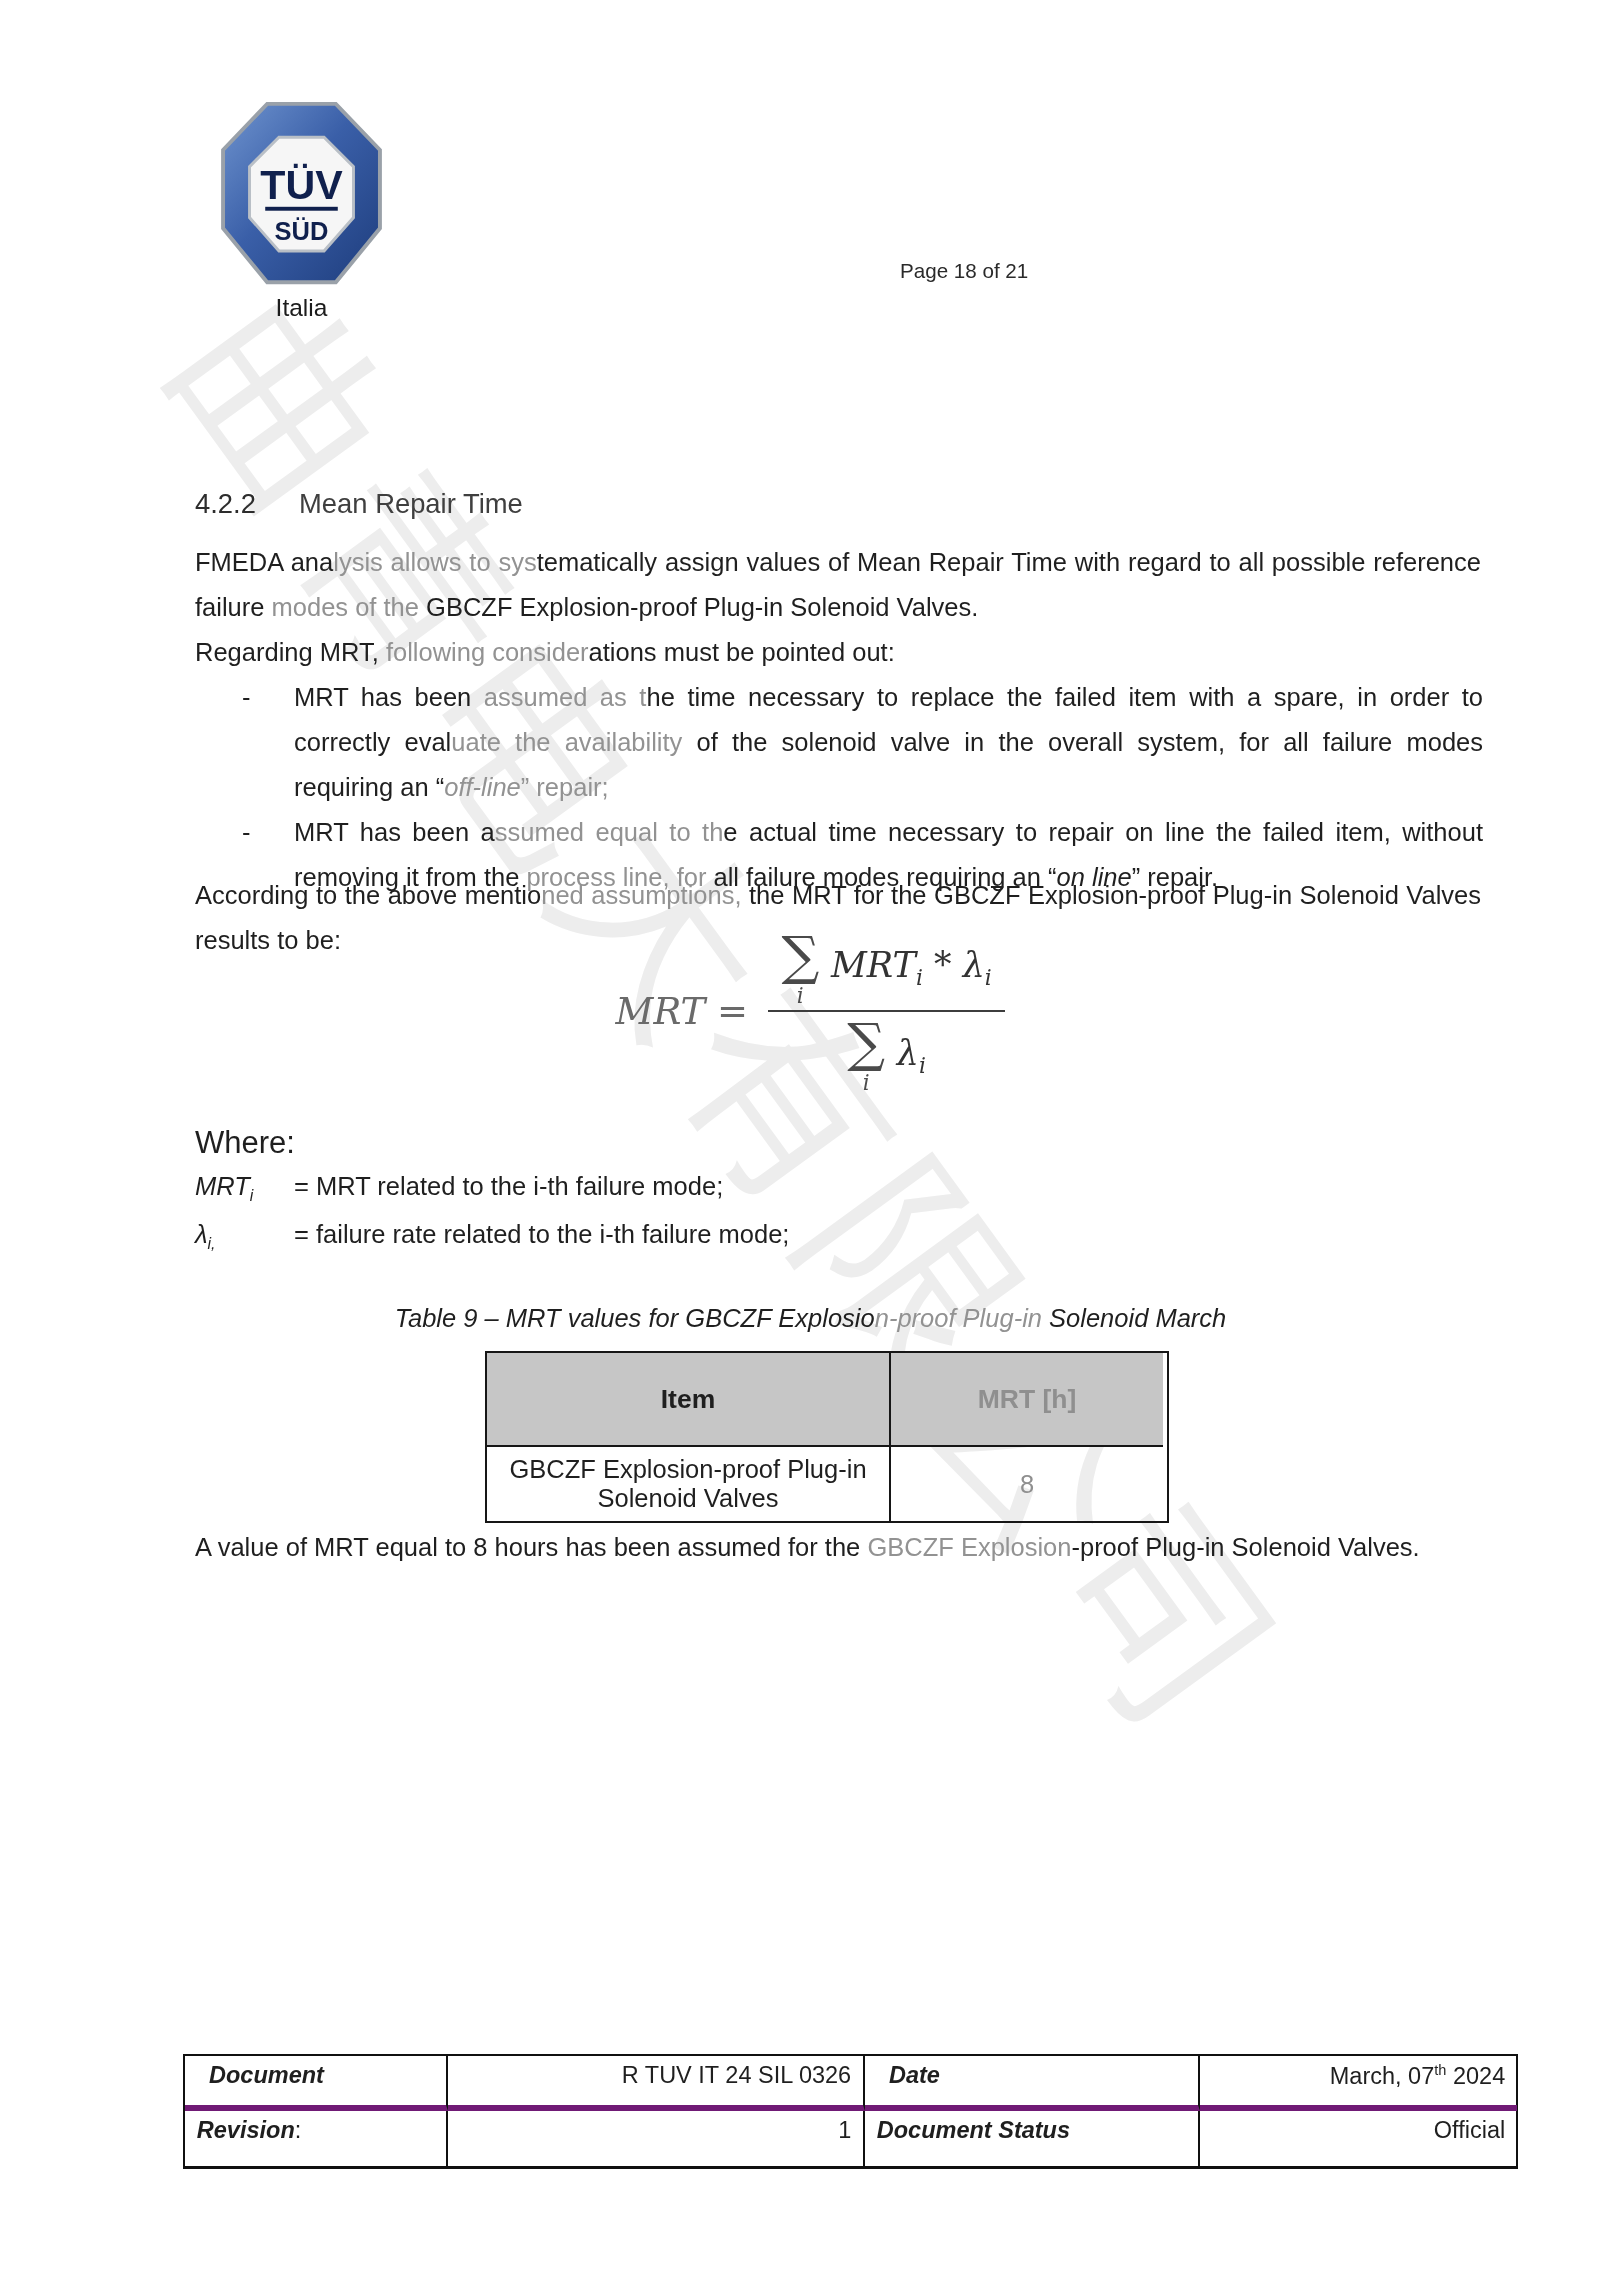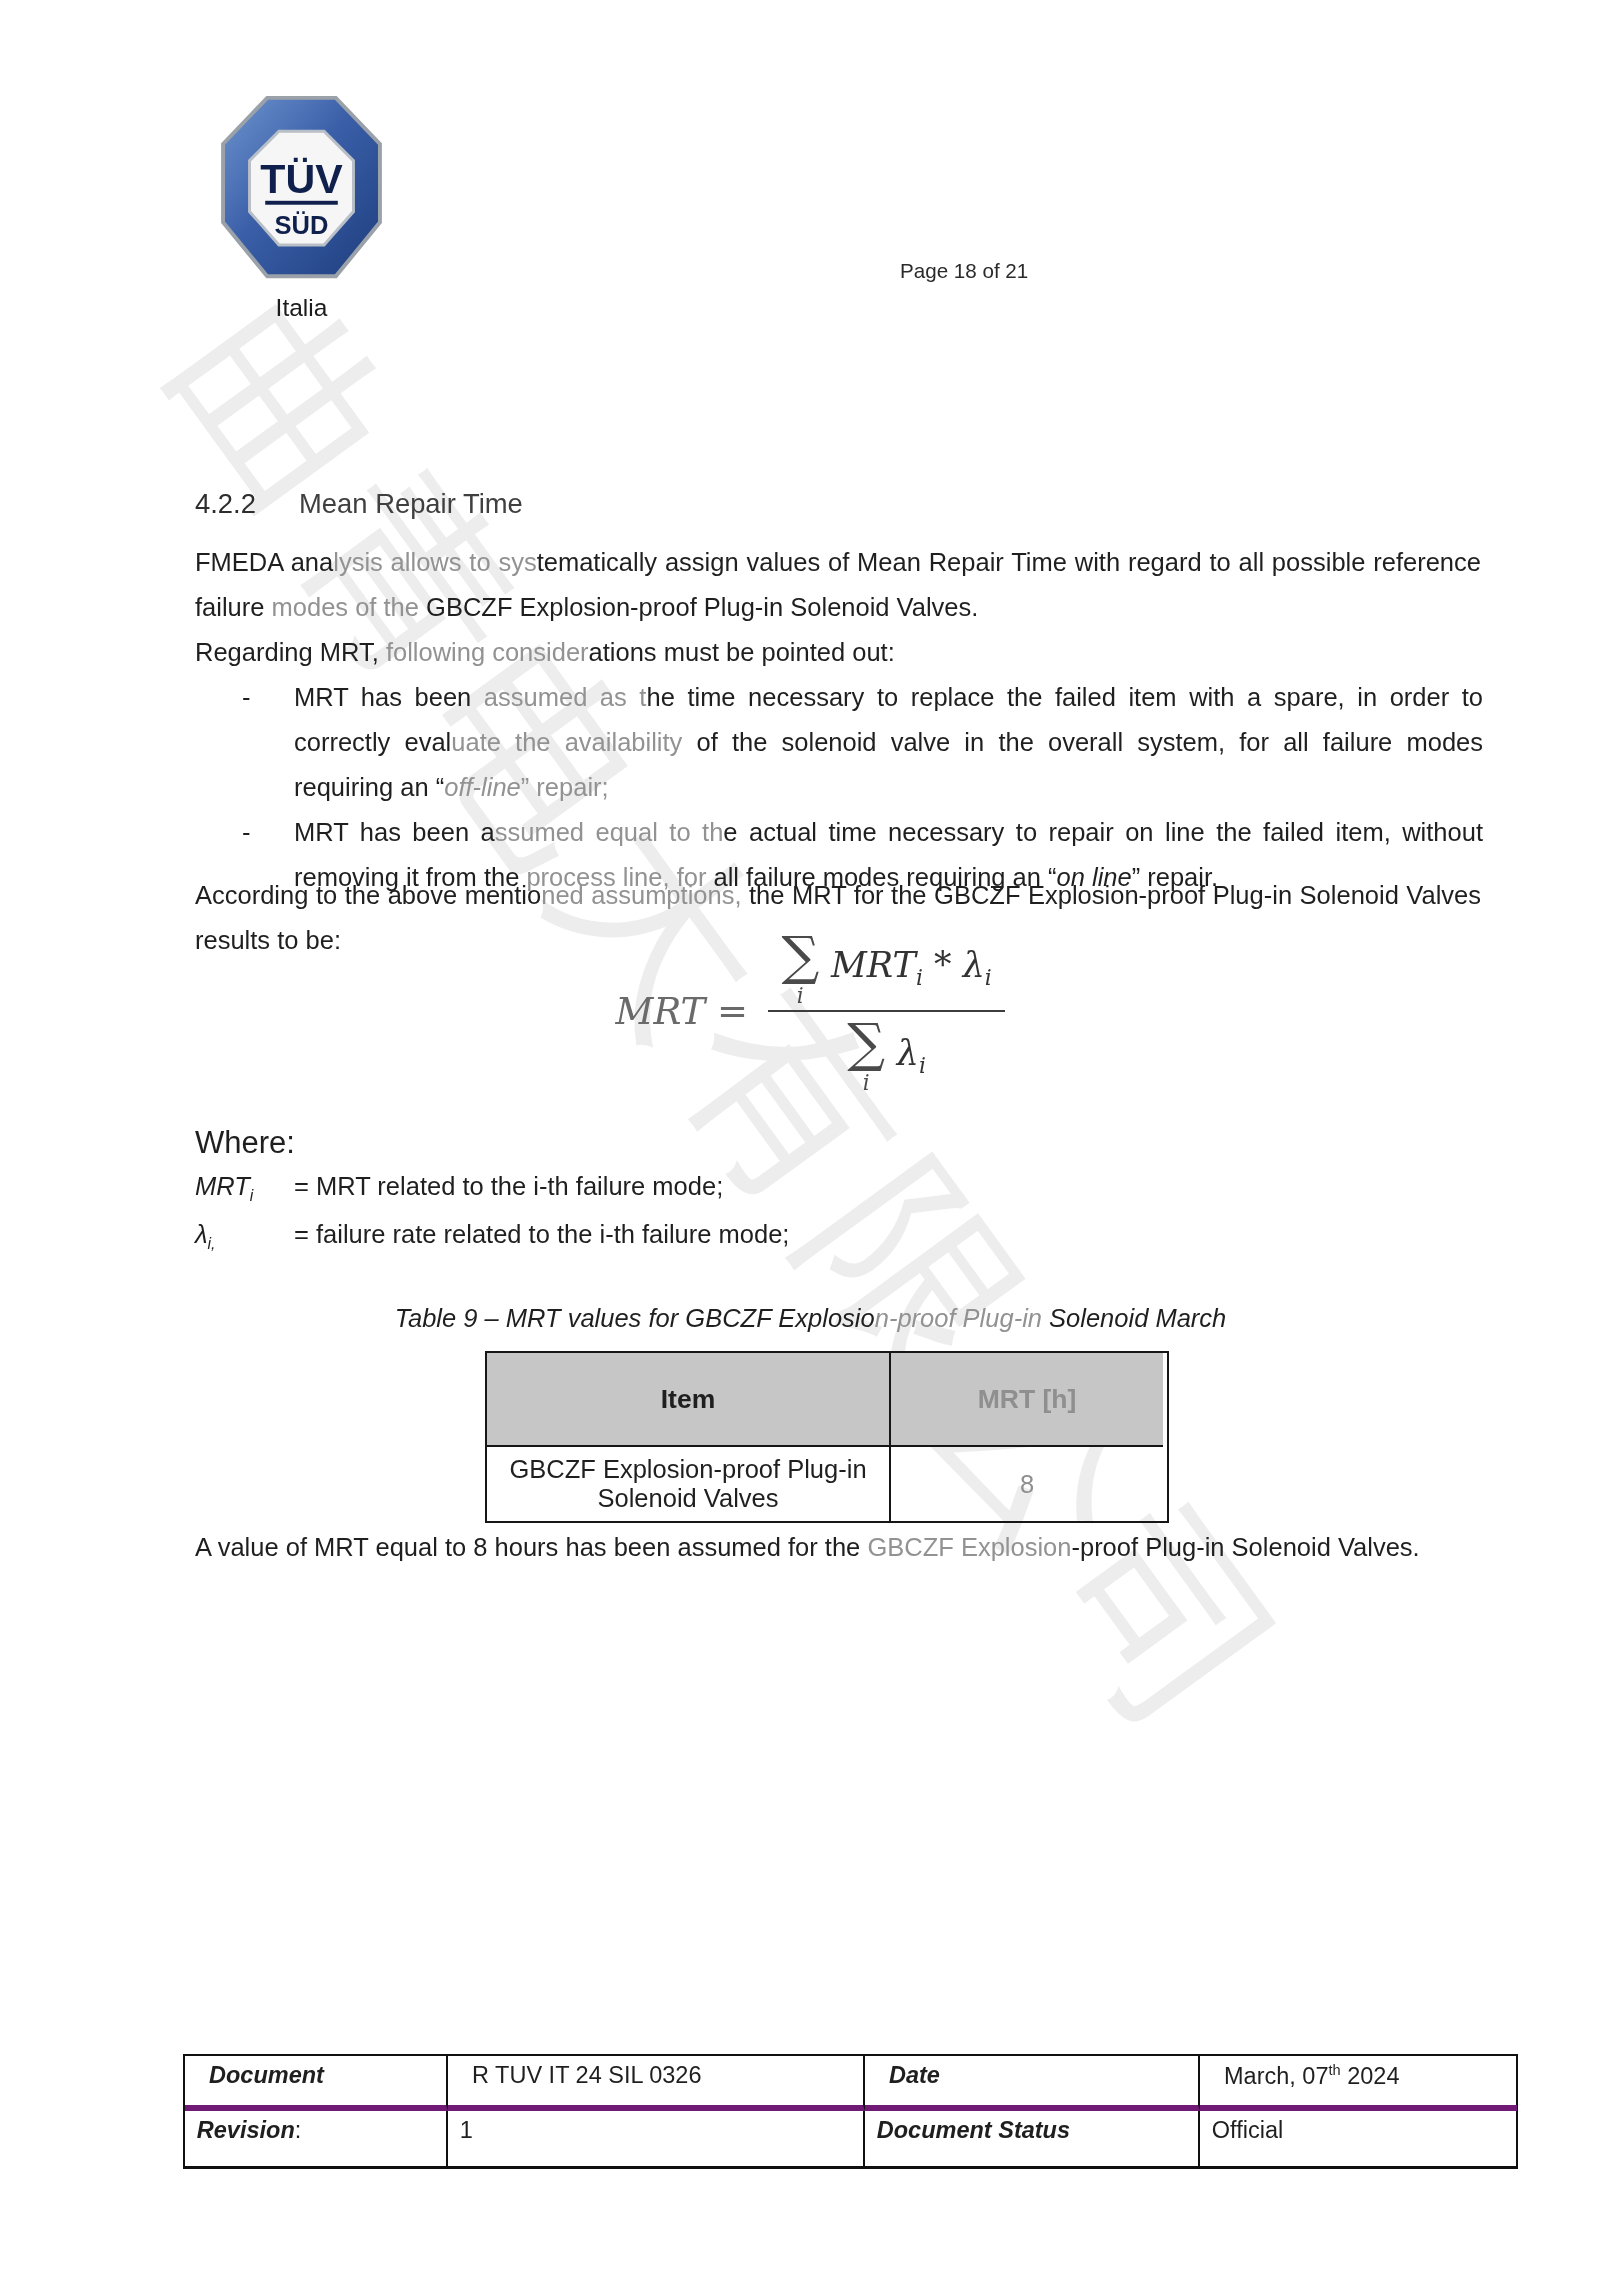--- a/index.html
+++ b/index.html
@@ -4,21 +4,21 @@
 <style>
   html,body{margin:0;padding:0;background:#ffffff;}
   #page{position:relative;width:1621px;height:2293px;background:#ffffff;overflow:hidden;
         font-family:"Liberation Sans",sans-serif;color:#1f1f1f;}
   
   #wm{position:absolute;left:333px;top:245px;transform:rotate(54deg);transform-origin:0 0;
       font-size:201px;letter-spacing:13.7px;color:#ededed;white-space:nowrap;z-index:0;
       font-family:"DejaVu Sans",sans-serif;}
   .layer{position:absolute;z-index:1;}
   
-  #logo{left:218px;top:90px;width:167px;}
+  #logo{left:218px;top:96px;width:167px;}
   #logo-region{left:218px;top:294px;width:167px;text-align:center;font-size:24.5px;color:#1c1c1c;}
   #page-num{left:900px;top:259px;font-size:20.6px;color:#2a2a2a;}
   
   #sec-head{left:195px;top:488px;font-size:27.4px;color:#3f3f3f;}
   #sec-head .num{display:inline-block;width:104px;color:#2d2d2d;}
   
   .para{left:195px;width:1286px;font-size:25.5px;line-height:45px;text-align:justify;}
   #p1{top:540px;}
   #p2{top:630px;}
   #p3{top:873px;}
@@ -52,21 +52,21 @@
   #tbl9 .cell{display:flex;align-items:center;justify-content:center;text-align:center;font-size:25.5px;}
   #tbl9 .hd{background:#c6c6c6;font-weight:bold;border-bottom:2px solid #161616;font-size:26.5px;}
   #tbl9 .c2{border-left:2px solid #161616;}
   #tbl9 .ghost{color:#8f8f8f;}
   
   #ftr{left:183px;top:2054px;width:1331px;border:2px solid #101010;border-top-width:2.9px;border-bottom-width:3.9px;
        display:grid;grid-template-columns:263px 417px 335px 317px;grid-template-rows:55px 55px;font-size:23.5px;}
   #ftr .fcell{padding:5.9px 11.8px;border-right:2px solid #101010;}
   #ftr .fcell.last{border-right:none;}
   #ftr .r1{border-bottom:6px solid #701a75;padding-left:24px;}
-  #ftr .val{text-align:left;}
+  #ftr .val{text-align:right;}
   
   .it{font-style:italic;}
   .fd{color:#929292;}
   .bd{font-weight:bold;}
   .sb{vertical-align:sub;font-size:0.62em;}
   .sp{vertical-align:super;font-size:0.62em;}
   
   .logo-tuv{font-family:"Liberation Sans",sans-serif;font-weight:bold;}
 </style>
 </head>

